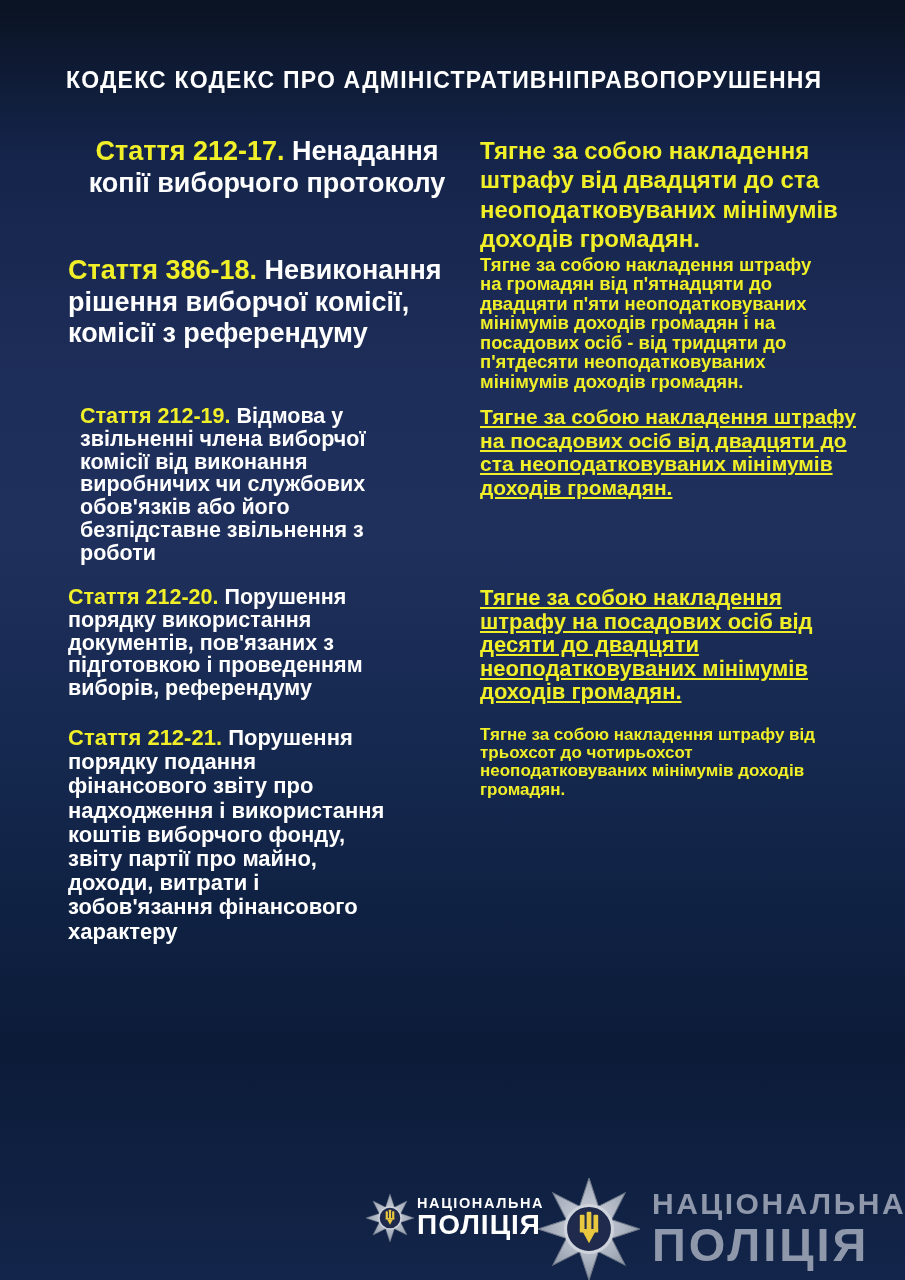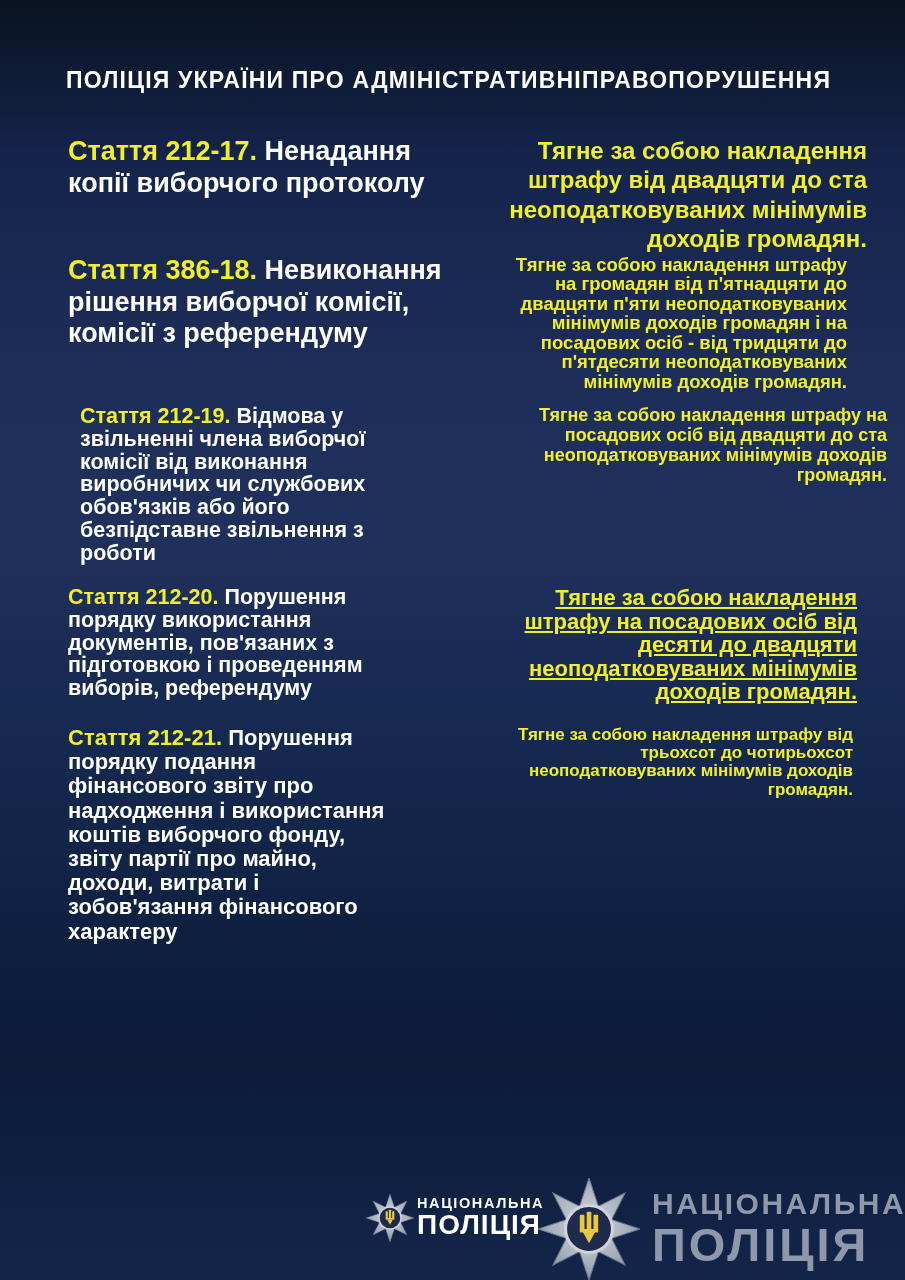--- a/index.html
+++ b/index.html
@@ -21,33 +21,33 @@
       #13254a 100%);
   }
   .page-title{
     position:absolute;left:66px;top:52px;
     font-size:23px;font-weight:bold;color:#ffffff;
     letter-spacing:1.2px;white-space:nowrap;
   }
   .row{position:absolute;left:68px;width:812px;}
   .article{position:absolute;left:0;top:0;color:#ffffff;font-weight:bold;}
   .article .num{color:#f0ef28;}
-  .penalty{position:absolute;left:427px;top:0;color:#f0ef28;font-weight:bold;text-align:right;}
+  .penalty{position:absolute;left:412px;top:0;color:#f0ef28;font-weight:bold;}
 
   .row1{top:136px;}
-  .row1 .article{width:398px;font-size:27px;line-height:1.17;}
+  .row1 .article{width:398px;font-size:27px;line-height:1.17;text-align:center;}
   .row1 .penalty{width:372px;font-size:24px;line-height:1.22;}
 
   .row2{top:255px;}
   .row2 .article{width:398px;font-size:27px;line-height:1.17;}
   .row2 .penalty{width:352px;font-size:18.5px;line-height:1.05;}
 
   .row3{top:405px;}
   .row3 .article{width:330px;font-size:21.5px;line-height:1.06;margin-left:12px;}
-  .row3 .penalty{width:392px;font-size:18px;line-height:1.12;}
+  .row3 .penalty{width:392px;font-size:21px;line-height:1.12;text-decoration:underline;}
 
   .row4{top:586px;}
   .row4 .article{width:340px;font-size:21.5px;line-height:1.06;}
   .row4 .penalty{width:362px;font-size:22px;line-height:1.07;text-decoration:underline;}
 
   .row5{top:726px;}
   .row5 .article{width:320px;font-size:22px;line-height:1.1;}
   .row5 .penalty{width:358px;font-size:17px;line-height:1.07;}
 
   .footer{position:absolute;left:0;top:1160px;width:905px;height:120px;}
@@ -61,21 +61,21 @@
   .logo-large .badge{width:102px;height:102px;}
   .logo-large .logo-text{margin-left:12px;color:#8f98aa;}
   .logo-large .l1{display:block;font-size:30px;font-weight:bold;letter-spacing:2.5px;}
   .logo-large .l2{display:block;font-size:47px;font-weight:bold;letter-spacing:3px;margin-top:-4px;}
 </style>
 </head>
 <body>
 
 <div class="poster">
 
-  <h1 class="page-title">ПОЛІЦІЯ УКРАЇНИ ПРО АДМІНІСТРАТИВНІПРАВОПОРУШЕННЯ</h1>
+  <h1 class="page-title">КОДЕКС КОДЕКС ПРО АДМІНІСТРАТИВНІПРАВОПОРУШЕННЯ</h1>
 
   <section class="row row1">
     <div class="article">
       <span class="num">Стаття 212-17.</span>
       <span class="ttl">Ненадання копії виборчого протоколу</span>
     </div>
     <div class="penalty">Тягне за собою накладення штрафу від двадцяти до ста неоподатковуваних мінімумів доходів громадян.</div>
   </section>
 
   <section class="row row2">

